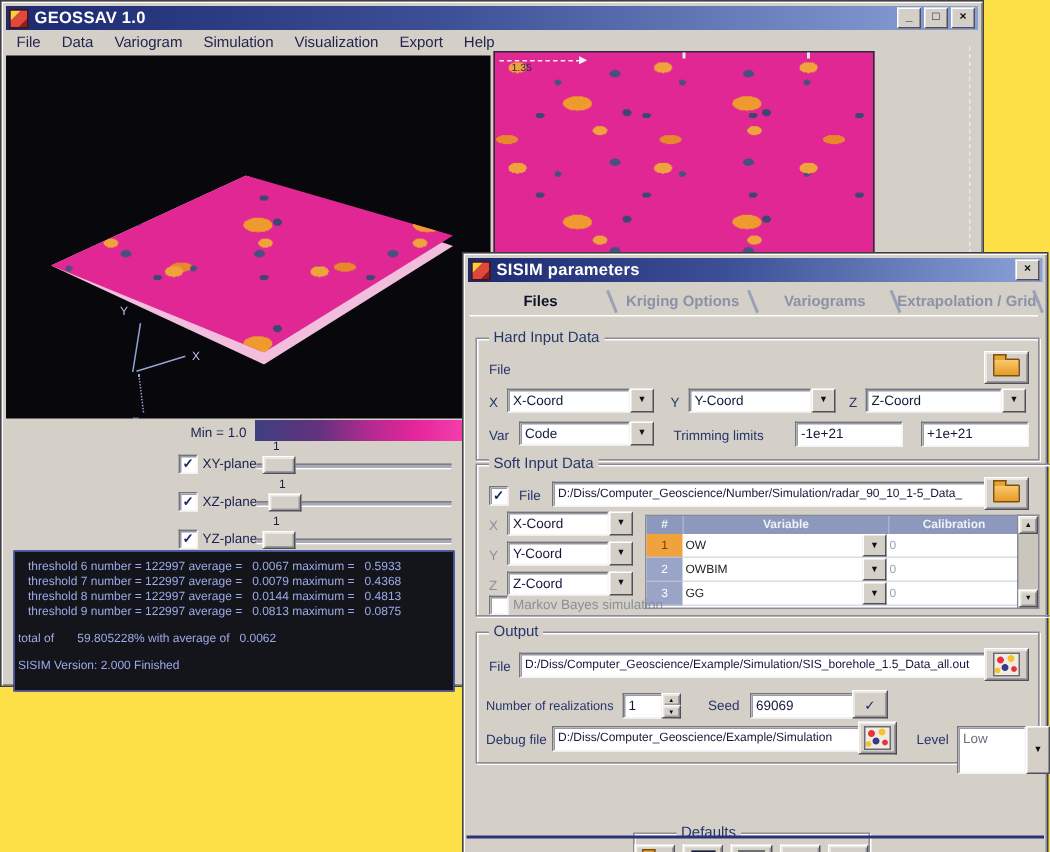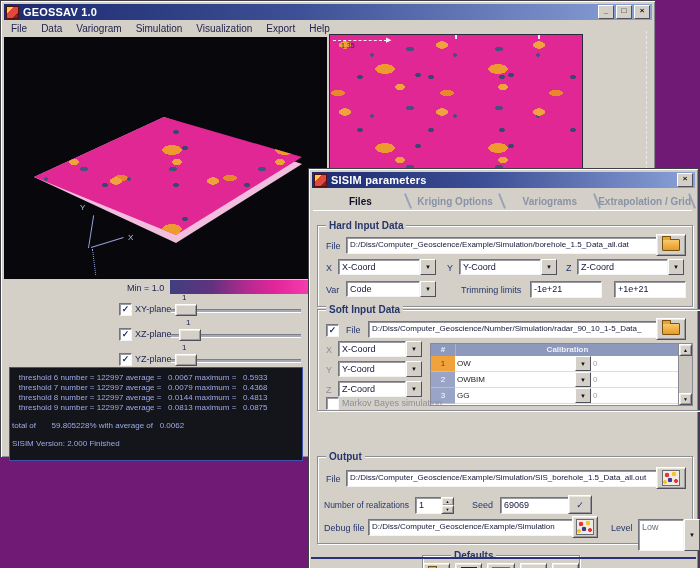--- a/index.html
+++ b/index.html
@@ -1,16 +1,16 @@
 <!DOCTYPE html>
 <html><head>
 <meta charset="utf-8">
 <style>
   html,body{margin:0;padding:0;}
-  #screen{position:relative;width:700px;height:568px;background:#701a75;overflow:hidden;
+  #screen{position:relative;width:700px;height:568px;background:#fde047;overflow:hidden;
     font-family:"Liberation Sans",sans-serif;-webkit-font-smoothing:none;}
   .abs{position:absolute;}
   
   .win{background:#d4d0c8;border:1px solid #404048;box-shadow:inset 1px 1px 0 #fff, inset -1px -1px 0 #8a8a92;}
   .titlebar{position:absolute;left:3px;top:3px;right:3px;height:16px;display:flex;align-items:center;
     background:linear-gradient(90deg,#1c2a70 0%,#3d4f96 45%,#8ba2d8 100%);padding:0 2px;}
   .titlebar .ttext{color:#fff;font-weight:bold;font-size:11px;margin-left:4px;white-space:nowrap;letter-spacing:.2px;}
   .app-icon{width:11px;height:11px;background:linear-gradient(135deg,#f4d03c 0 30%,#e0483c 31% 75%,#8c2020 76%);border:1px solid #501010;}
   .win-btns{margin-left:auto;display:flex;gap:2px;}
   .wbtn{width:14px;height:12px;background:#d4d0c8;border:1px solid;border-color:#fff #50505a #50505a #fff;
@@ -23,21 +23,21 @@
   .raised{background:#d4d0c8;border:1px solid;border-color:#fff #50505a #50505a #fff;box-shadow:inset 1px 1px 0 #ece9e2, inset -1px -1px 0 #9a9a9e;}
   .combo{display:flex;align-items:stretch;}
   .combo .ctext{flex:1;min-width:0;}
   .combo-btn{width:14px;background:#d4d0c8;border:1px solid;border-color:#fff #50505a #50505a #fff;
     display:flex;align-items:center;justify-content:center;font-size:6px;color:#101018;}
   .lbl{font-size:9px;color:#26366b;white-space:nowrap;}
   .lbl.dim{color:#8a8f9a;}
   .chk{width:11px;height:11px;background:#fff;border:1px solid;border-color:#74747c #f4f4f6 #f4f4f6 #74747c;
     box-shadow:inset 1px 1px 0 #9a9aa2;font-size:9px;line-height:10px;text-align:center;color:#1c2c66;font-weight:bold;}
   .group{position:absolute;border:1px solid #8c8c96;box-shadow:1px 1px 0 #ffffff, inset 1px 1px 0 #ffffff;}
-  .group-title{position:absolute;top:-6px;left:8px;background:#d4d0c8;padding:0 3px;font-weight:bold;font-size:10px;color:#26366b;white-space:nowrap;}
+  .group-title{position:absolute;top:-6px;left:8px;background:#d4d0c8;padding:0 3px;font-weight:normal;font-size:10px;color:#26366b;white-space:nowrap;}
   .tool-btn{width:26px;height:22px;display:flex;align-items:center;justify-content:center;}
   
   .icon-folder{position:relative;width:16px;height:10px;background:linear-gradient(#f8c96a,#e89a28);border:1px solid #7a5210;border-radius:1px;}
   .icon-folder::before{content:"";position:absolute;top:-4px;left:-1px;width:7px;height:3px;background:#e8a233;border:1px solid #7a5210;border-bottom:none;}
   .icon-floppy{position:relative;width:14px;height:14px;background:#54649e;border:1px solid #1c2240;}
   .icon-floppy::before{content:"";position:absolute;left:3px;bottom:0;width:8px;height:6px;background:#e8e8ee;}
   .icon-floppy::after{content:"";position:absolute;left:4px;top:1px;width:6px;height:4px;background:#b8c0d4;}
   .icon-burst{width:16px;height:14px;background:
     radial-gradient(circle at 4px 4px,#e8333a 0 2px,transparent 2.6px),
     radial-gradient(circle at 11px 3px,#f8c32a 0 2px,transparent 2.6px),
@@ -193,21 +193,20 @@
       <span class="tab">Variograms</span>
       <span class="tsep"></span>
       <span class="tab">Extrapolation / Grid</span>
       <span class="tsep"></span>
     </div>
     <div class="tab-panel"></div>
 
     <div class="group" style="left:8px;top:56px;width:374px;height:80px;">
       <span class="group-title">Hard Input Data</span>
       <span class="lbl" style="position:absolute;left:8px;top:15px;">File</span>
-      <div class="field" style="position:absolute;left:28px;top:11px;width:304px;height:15px;">D:/Diss/Computer_Geoscience/Example/Simulation/borehole_1.5_Data_all.dat</div>
       <div class="raised tool-btn" style="position:absolute;left:338px;top:8px;width:28px;height:20px;">
         <span class="icon-folder"></span>
       </div>
       <span class="lbl" style="position:absolute;left:8px;top:37px;">X</span>
       <div class="combo" style="position:absolute;left:20px;top:33px;width:98px;height:16px;">
         <div class="field ctext" style="font-size:9px;">X-Coord</div>
         <span class="combo-btn">▼</span>
       </div>
       <span class="lbl" style="position:absolute;left:129px;top:37px;">Y</span>
       <div class="combo" style="position:absolute;left:141px;top:33px;width:98px;height:16px;">
@@ -217,21 +216,21 @@
       <span class="lbl" style="position:absolute;left:248px;top:37px;">Z</span>
       <div class="combo" style="position:absolute;left:259px;top:33px;width:107px;height:16px;">
         <div class="field ctext" style="font-size:9px;">Z-Coord</div>
         <span class="combo-btn">▼</span>
       </div>
       <span class="lbl" style="position:absolute;left:8px;top:59px;">Var</span>
       <div class="combo" style="position:absolute;left:28px;top:55px;width:90px;height:16px;">
         <div class="field ctext" style="font-size:9px;">Code</div>
         <span class="combo-btn">▼</span>
       </div>
-      <span class="lbl" style="position:absolute;left:131px;top:59px;margin-left:12px;">Trimming limits</span>
+      <span class="lbl" style="position:absolute;left:131px;top:59px;">Trimming limits</span>
       <div class="field" style="position:absolute;left:212px;top:55px;width:64px;height:15px;font-size:9px;">-1e+21</div>
       <div class="field" style="position:absolute;left:296px;top:55px;width:64px;height:15px;font-size:9px;">+1e+21</div>
     </div>
 
     <div class="group" style="left:8px;top:140px;width:374px;height:100px;padding-left:12px;">
       <span class="group-title">Soft Input Data</span>
       <span class="chk" style="position:absolute;left:8px;top:14px;">✓</span>
       <span class="lbl" style="position:absolute;left:28px;top:15px;">File</span>
       <div class="field" style="position:absolute;left:50px;top:11px;width:282px;height:15px;">D:/Diss/Computer_Geoscience/Number/Simulation/radar_90_10_1-5_Data_</div>
       <div class="raised tool-btn" style="position:absolute;left:338px;top:8px;width:28px;height:20px;">
@@ -250,20 +249,21 @@
       </div>
       <span class="lbl dim" style="position:absolute;left:8px;top:75px;">Z</span>
       <div class="combo" style="position:absolute;left:20px;top:71px;width:84px;height:16px;">
         <div class="field ctext" style="font-size:9px;">Z-Coord</div>
         <span class="combo-btn">▼</span>
       </div>
 
       <div class="stable">
         <div class="thead">
           <span style="width:24px;">#</span>
+          <span style="width:136px;">Variable</span>
           <span style="flex:1;border-right:none;text-align:center;">Calibration</span>
         </div>
         <div class="trow">
           <span class="tnum sel">1</span>
           <span class="tvar">
             <span class="vtxt">OW</span>
             <span class="combo-btn">▼</span>
           </span>
           <span class="tcal">0</span>
         </div>
@@ -286,21 +286,21 @@
       </div>
       <div class="sbar">
         <span class="sbtn raised" style="top:0;">▲</span>
         <span class="sbtn raised" style="bottom:0;">▼</span>
       </div>
 
       <span class="chk" style="position:absolute;left:8px;top:87px;"></span>
       <span class="lbl dim" style="position:absolute;left:24px;top:88px;">Markov Bayes simulation</span>
     </div>
 
-    <div class="group" style="left:8px;top:252px;width:374px;height:86px;margin-top:35px;">
+    <div class="group" style="left:8px;top:252px;width:374px;height:86px;">
       <span class="group-title">Output</span>
       <span class="lbl" style="position:absolute;left:8px;top:17px;">File</span>
       <div class="field" style="position:absolute;left:28px;top:13px;width:304px;height:15px;">D:/Diss/Computer_Geoscience/Example/Simulation/SIS_borehole_1.5_Data_all.out</div>
       <div class="raised tool-btn" style="position:absolute;left:338px;top:10px;width:28px;height:20px;">
         <span class="icon-burst"></span>
       </div>
       <span class="lbl" style="position:absolute;left:6px;top:43px;font-size:8.5px;">Number of realizations</span>
       <div class="field" style="position:absolute;left:97px;top:40px;width:24px;height:15px;font-size:9px;">1</div>
       <div style="position:absolute;left:123px;top:40px;width:13px;height:17px;">
         <span class="raised" style="position:absolute;top:0;left:0;width:11px;height:7px;font-size:4px;text-align:center;line-height:7px;">▲</span>

